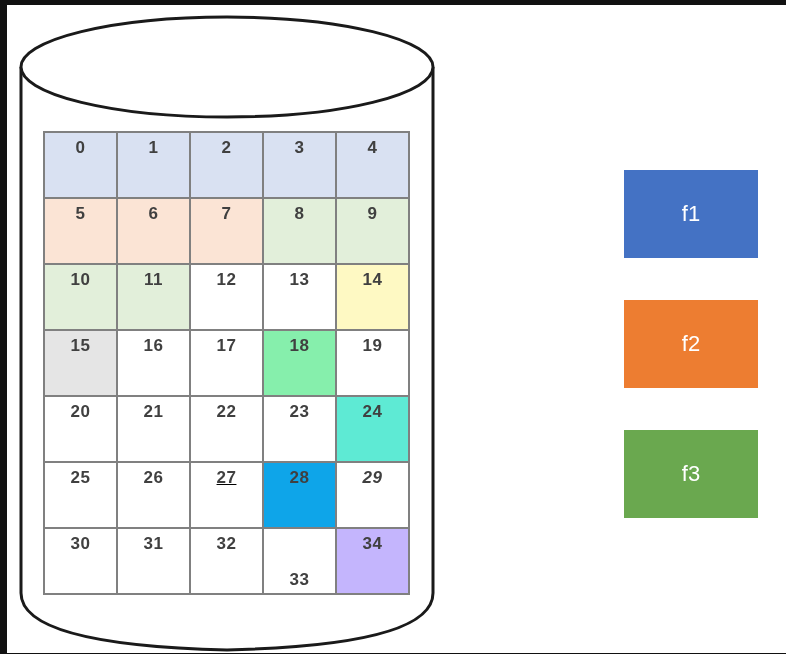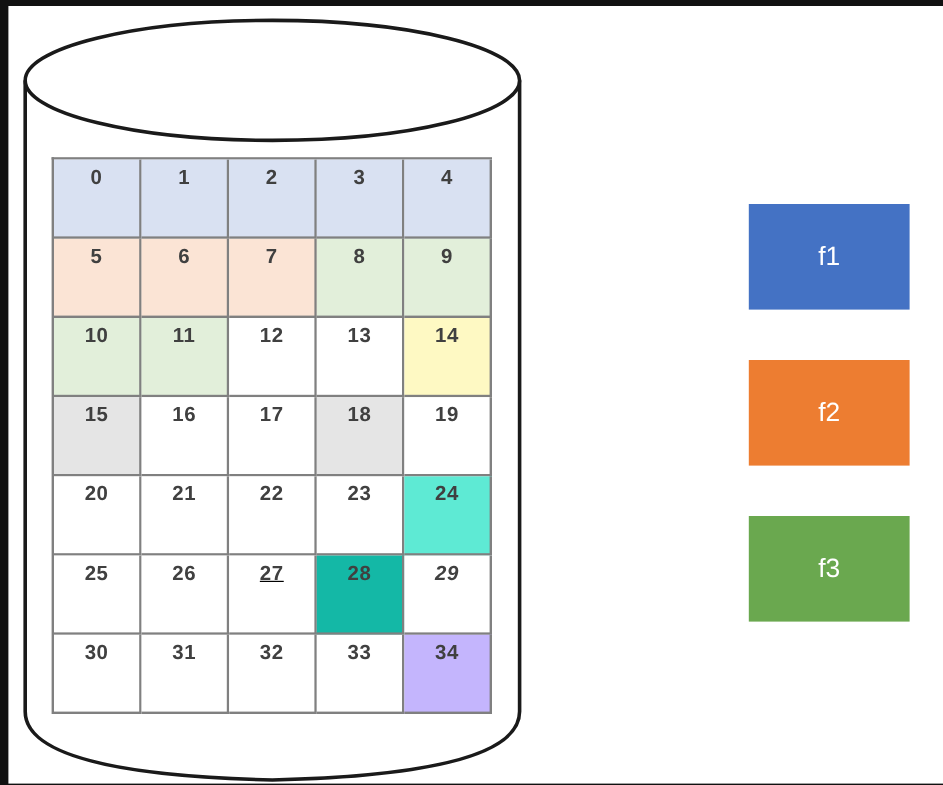--- a/index.html
+++ b/index.html
@@ -172,21 +172,21 @@
         <div class="grid-row">
           <div class="cell c-white" style="background: #e5e5e5;">
             <span class="num" style="color: rgb(64, 64, 64);">15</span>
           </div>
           <div class="cell c-white" style="background: rgb(255, 255, 255);">
             <span class="num" style="color: rgb(64, 64, 64);">16</span>
           </div>
           <div class="cell c-white" style="background: rgb(255, 255, 255);">
             <span class="num" style="color: rgb(64, 64, 64);">17</span>
           </div>
-          <div class="cell c-white" style="background: #e5e5e5;">
+          <div class="cell c-white" style="background: #86efac;">
             <span class="num" style="color: rgb(64, 64, 64);">18</span>
           </div>
           <div class="cell c-white" style="background: rgb(255, 255, 255);">
             <span class="num" style="color: rgb(64, 64, 64);">19</span>
           </div>
         </div>
         <div class="grid-row">
           <div class="cell c-white" style="background: rgb(255, 255, 255);">
             <span class="num" style="color: rgb(64, 64, 64);">20</span>
           </div>
@@ -206,39 +206,39 @@
         <div class="grid-row">
           <div class="cell c-white" style="background: rgb(255, 255, 255);">
             <span class="num" style="color: rgb(64, 64, 64);">25</span>
           </div>
           <div class="cell c-white" style="background: rgb(255, 255, 255);">
             <span class="num" style="color: rgb(64, 64, 64);">26</span>
           </div>
           <div class="cell c-white" style="background: rgb(255, 255, 255); text-decoration: underline;">
             <span class="num" style="color: rgb(64, 64, 64);">27</span>
           </div>
-          <div class="cell c-white" style="background: #14b8a6;">
+          <div class="cell c-white" style="background: #0ea5e9;">
             <span class="num" style="color: rgb(64, 64, 64);">28</span>
           </div>
           <div class="cell c-white" style="background: rgb(255, 255, 255);">
             <span class="num" style="color: rgb(64, 64, 64); font-style: italic;">29</span>
           </div>
         </div>
         <div class="grid-row">
           <div class="cell c-white" style="background: rgb(255, 255, 255);">
             <span class="num" style="color: rgb(64, 64, 64);">30</span>
           </div>
           <div class="cell c-white" style="background: rgb(255, 255, 255);">
             <span class="num" style="color: rgb(64, 64, 64);">31</span>
           </div>
           <div class="cell c-white" style="background: rgb(255, 255, 255);">
             <span class="num" style="color: rgb(64, 64, 64); text-align: right;">32</span>
           </div>
           <div class="cell c-white" style="background: rgb(255, 255, 255);">
-            <span class="num" style="color: rgb(64, 64, 64);">33</span>
+            <span class="num" style="color: rgb(64, 64, 64); margin-top: 36px;">33</span>
           </div>
           <div class="cell c-white" style="background: #c4b5fd;">
             <span class="num" style="color: rgb(64, 64, 64);">34</span>
           </div>
         </div>
       </div>
 
     <div id="legend">
         <div class="legend-box" style="background: rgb(68, 114, 196);">
           <span class="lbl" style="color: rgb(255, 255, 255);">f1</span>

